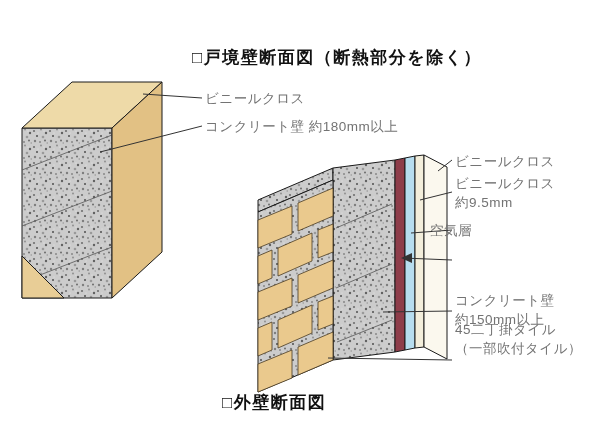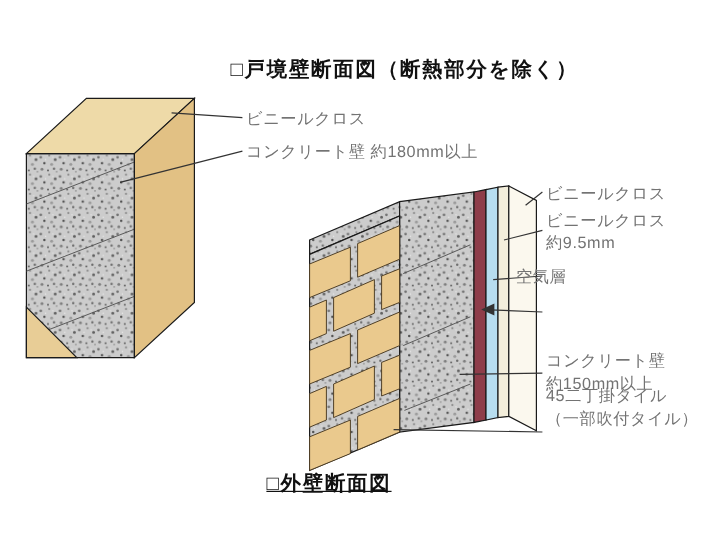--- a/index.html
+++ b/index.html
@@ -96,21 +96,21 @@
       <line x1="452" y1="192" x2="420" y2="200"></line>
       <line x1="452" y1="230" x2="411" y2="233"></line>
       <line x1="452" y1="260" x2="403" y2="258"></line>
       <polygon points="401,258 412,253 412,263" fill="#333333" stroke="none"></polygon>
       <line x1="452" y1="311" x2="383" y2="312"></line>
       <line x1="452" y1="360" x2="328" y2="358"></line>
     </g>
   </svg>
 
   <div class="title" style="left:192px; top:46px;">□戸境壁断面図（断熱部分を除く）</div>
-  <div class="title" style="left:222px; top:391px;text-decoration:underline;">□外壁断面図</div>
+  <div class="title" style="left:222px; top:391px;">□外壁断面図</div>
 
   <div class="label" style="left:205px; top:89px;">ビニールクロス</div>
   <div class="label" style="left:205px; top:117px;">コンクリート壁 約180mm以上</div>
 
   <div class="label" style="left:455px; top:152px;">ビニールクロス</div>
   <div class="label" style="left:455px; top:174px;">ビニールクロス
 約9.5mm</div>
   <div class="label" style="left:430px; top:221px;">空気層</div>
   <div class="label" style="left:455px; top:291px;">コンクリート壁
 約150mm以上</div>

